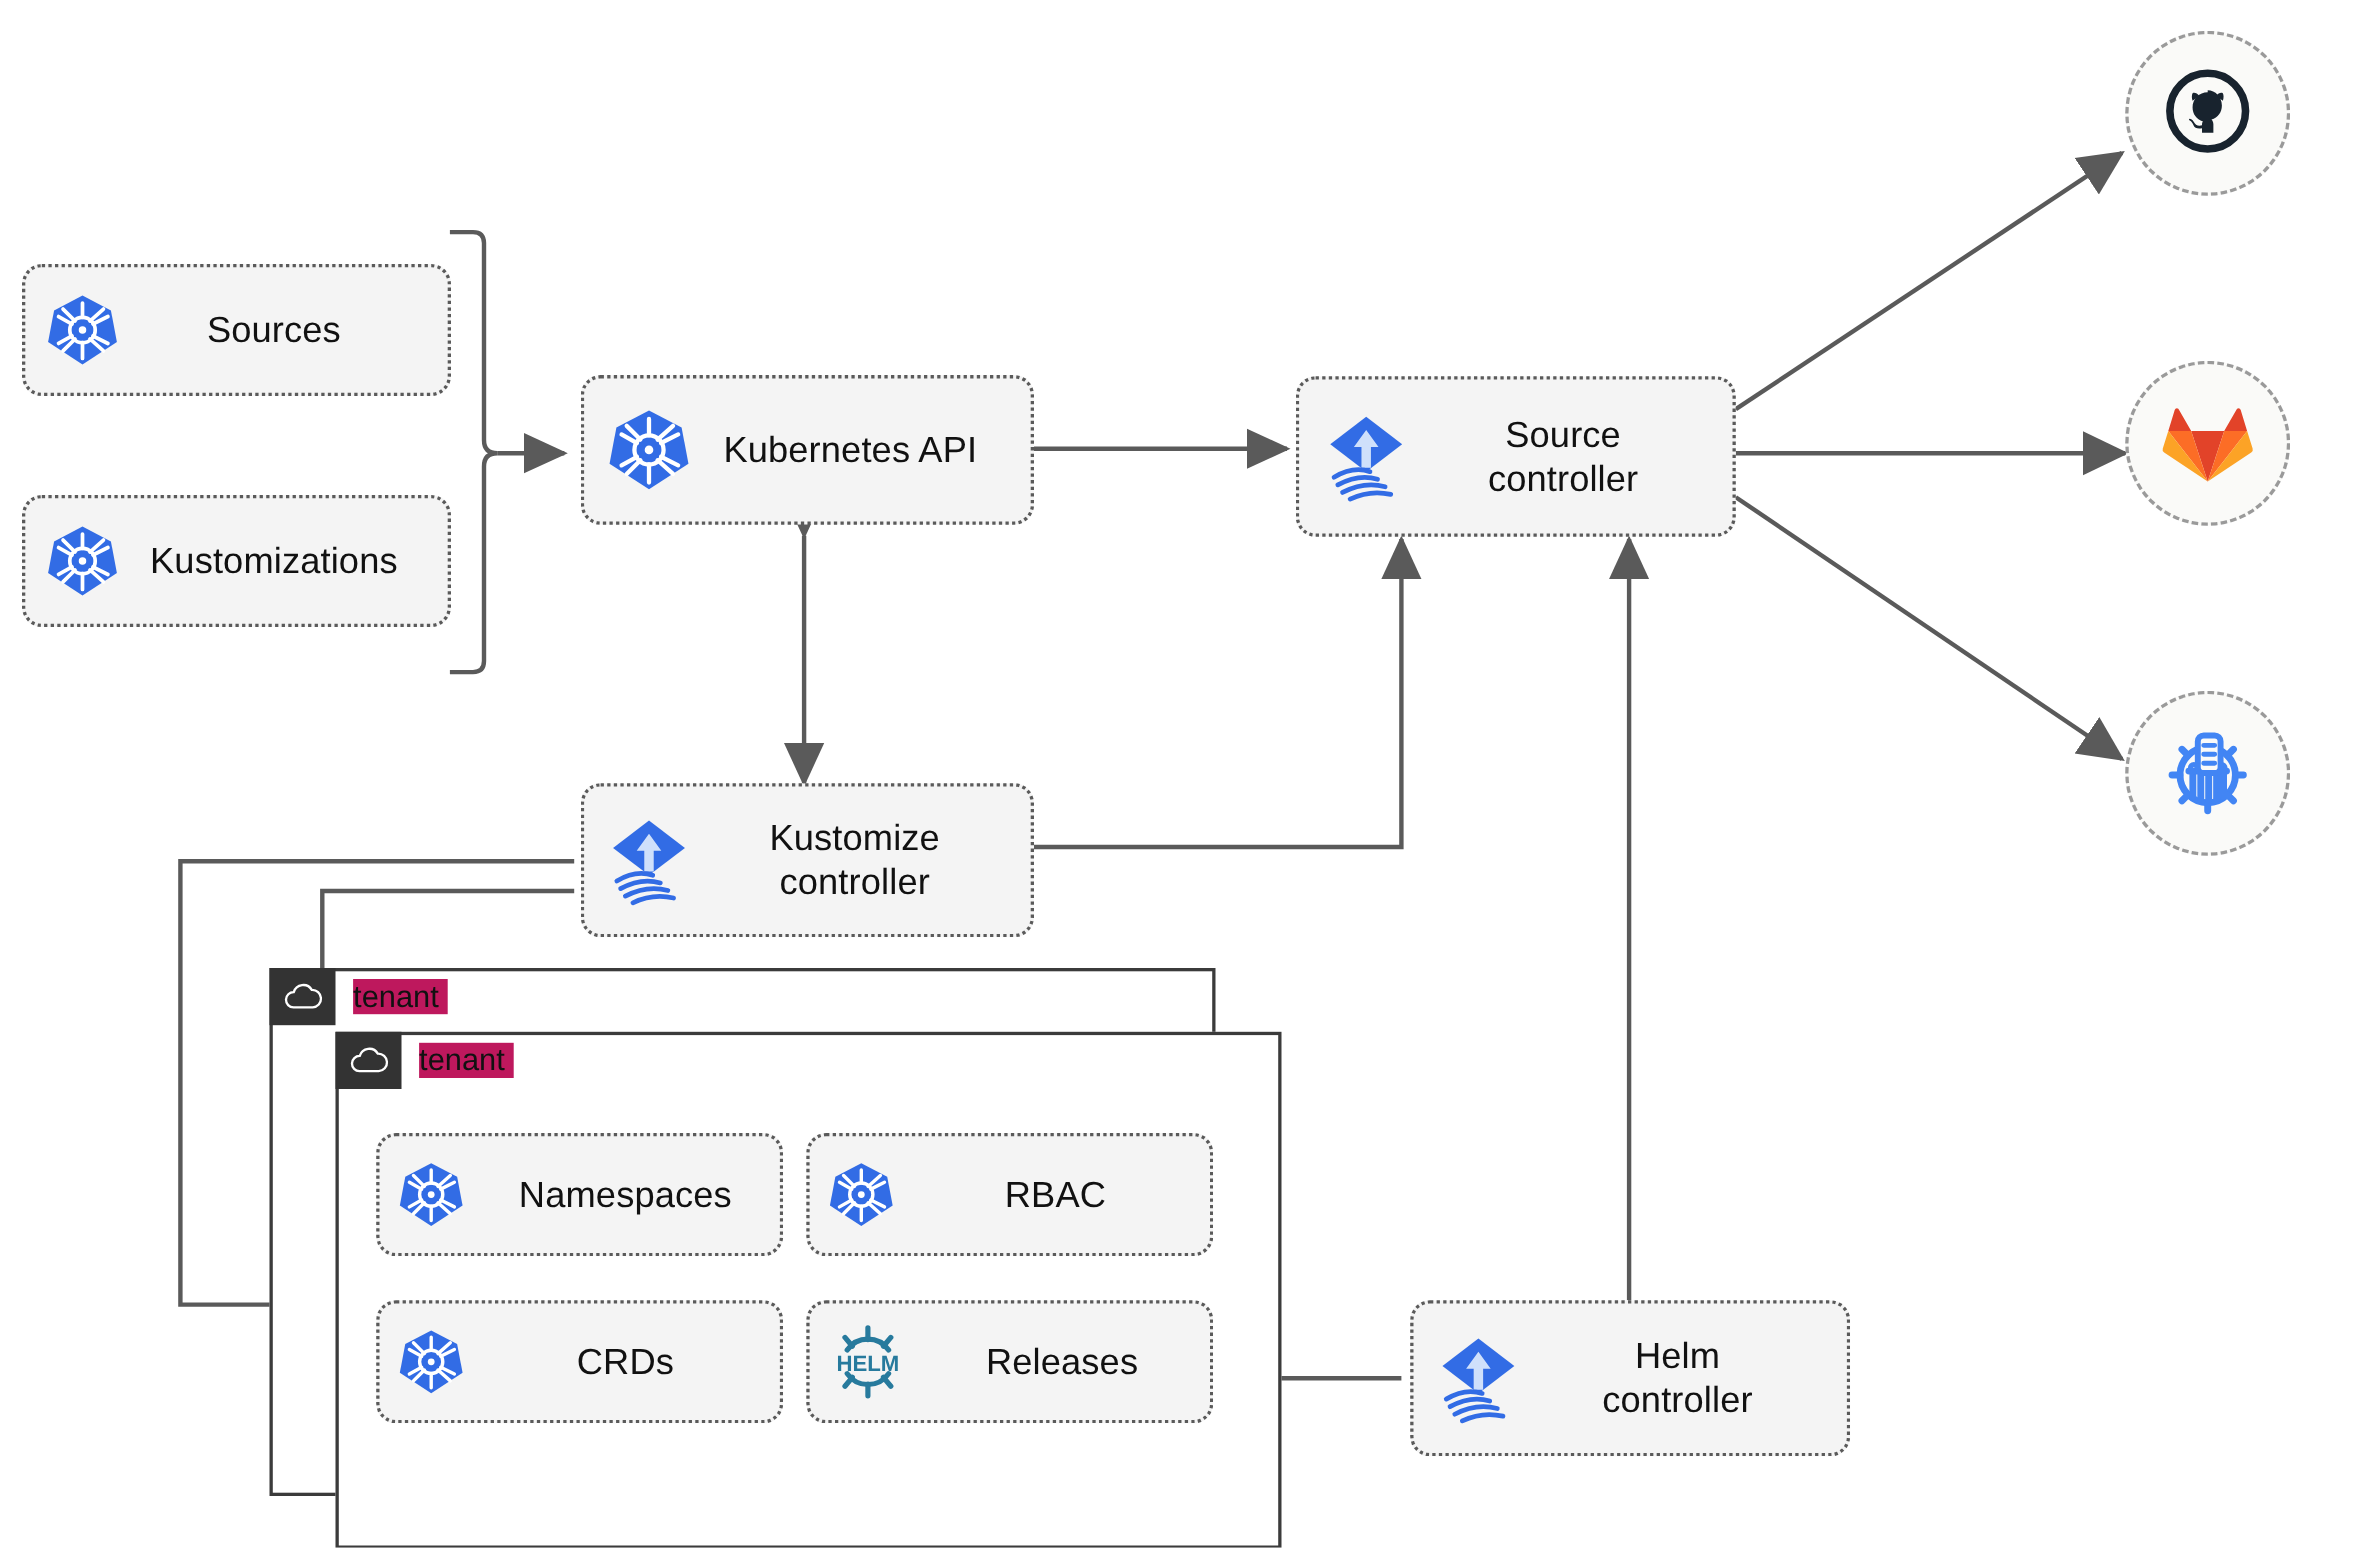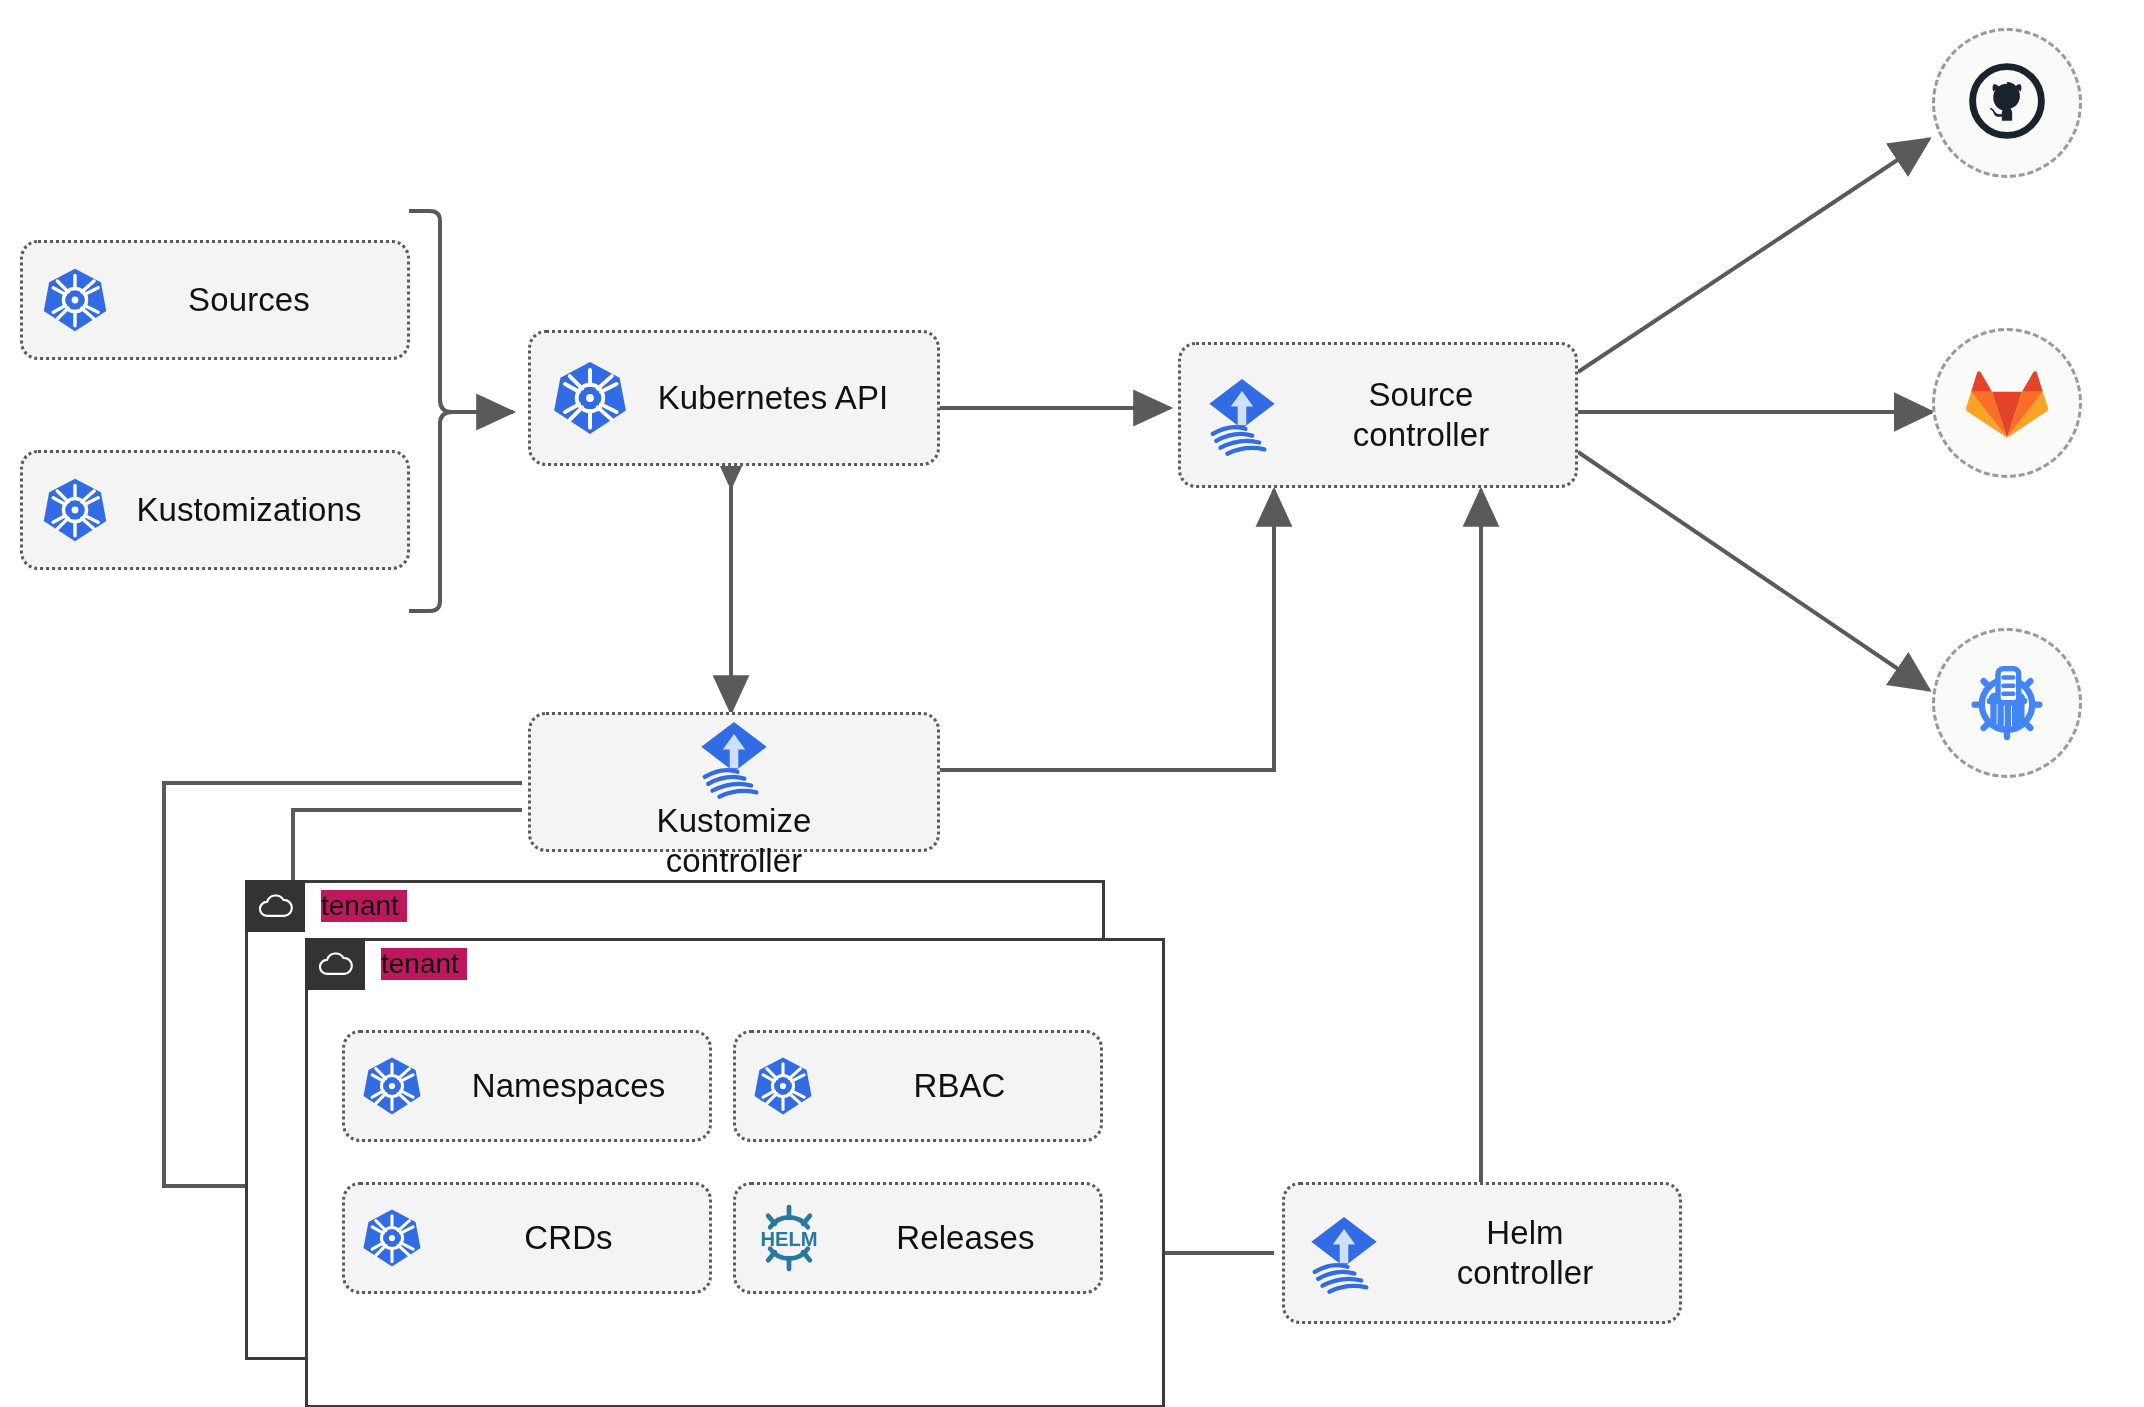--- a/index.html
+++ b/index.html
@@ -146,21 +146,21 @@
                    M18,68 L36,58 M64,42 L84,32
                    M24,78 L40,62 M60,38 L78,22
                    M24,22 L40,38 M60,62 L78,78"></path>
         </g>
         <circle cx="50" cy="50" r="5" fill="#fff"></circle>
       </svg>
     </span>
     <span class="lbl">Sources</span>
   </div>
 
-  <div class="node" id="n-k8s-api" style="left:528px;top:330px;width:412px;height:136px;padding:0 20px;">
+  <div class="node" id="n-k8s-api" style="left:528px;top:341px;width:412px;height:136px;padding:0 20px;">
     <span class="ico">
       <svg width="78" height="78" viewBox="0 0 100 100" aria-hidden="true">
         <polygon points="50,4 88,24 96,66 50,96 4,66 12,24" fill="#326CE5"></polygon>
         <g fill="none" stroke="#fff" stroke-width="5" stroke-linecap="round">
           <circle cx="50" cy="50" r="17"></circle>
           <path d="M50,14 L50,33 M50,67 L50,88
                    M18,32 L36,42 M64,58 L84,68
                    M18,68 L36,58 M64,42 L84,32
                    M24,78 L40,62 M60,38 L78,22
                    M24,22 L40,38 M60,62 L78,78"></path>
@@ -181,21 +181,21 @@
           <path d="M20,80 Q42,68 62,74"></path>
           <path d="M25,88 Q48,76 70,82"></path>
           <path d="M33,95 Q54,85 76,90"></path>
         </g>
       </svg>
     </span>
     <span class="lbl">Source
 controller</span>
   </div>
 
-  <div class="node" id="n-kustomize-ctrl" style="left:528px;top:712px;width:412px;height:140px;padding:0 16px;flex-direction:column;">
+  <div class="node" id="n-kustomize-ctrl" style="left:528px;top:712px;width:412px;height:140px;padding:0 16px;">
     <span class="ico">
       <svg width="86" height="86" viewBox="0 0 100 100" aria-hidden="true">
         <polygon points="50,8 88,37 50,66 12,37" fill="#326CE5"></polygon>
         <path d="M50,22 L63,40 L55,40 L55,62 L45,62 L45,40 L37,40 Z" fill="#cfe0fb"></path>
         <g stroke="#326CE5" stroke-width="5" stroke-linecap="round" fill="none">
           <path d="M16,72 Q36,60 54,66"></path>
           <path d="M20,80 Q42,68 62,74"></path>
           <path d="M25,88 Q48,76 70,82"></path>
           <path d="M33,95 Q54,85 76,90"></path>
         </g>

